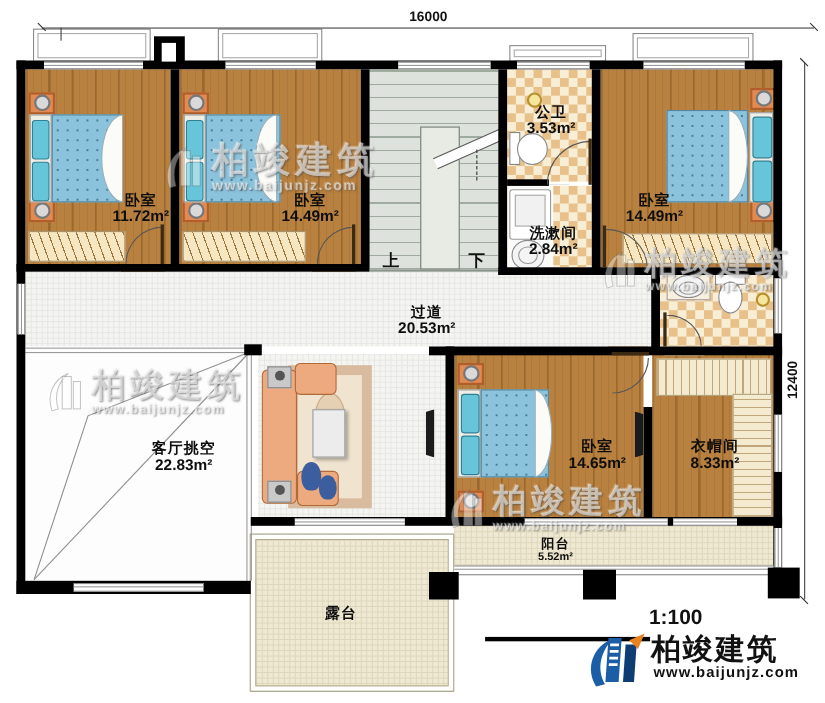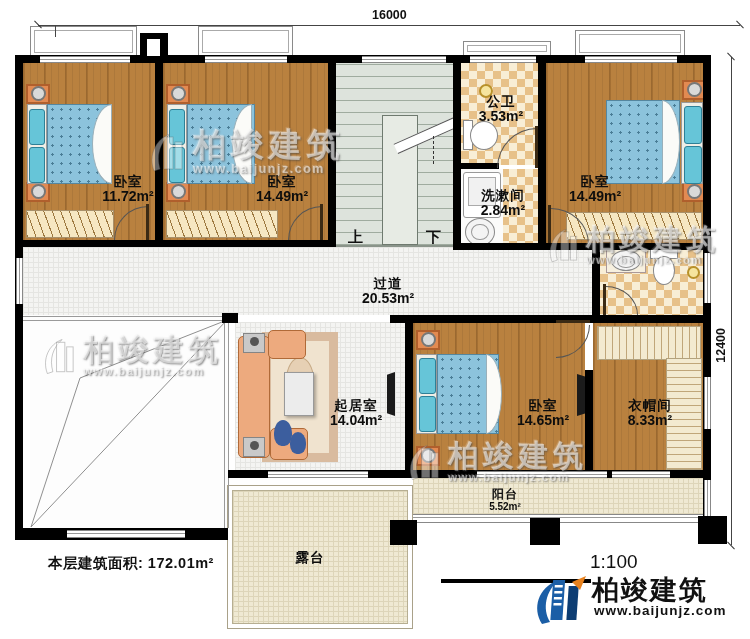--- a/index.html
+++ b/index.html
@@ -81,21 +81,21 @@
   .lab.sm .ar{font-size:10px}
   .updown{position:absolute;font-size:15px;font-weight:bold;z-index:30}
   
   .dimline{position:absolute;background:#444;z-index:4}
   .dimtick{position:absolute;width:10px;height:1px;background:#333;z-index:4}
   .dimtext{position:absolute;font-size:12.5px;font-weight:bold;color:#111;z-index:5;background:transparent}
   .dimtext.vert{writing-mode:vertical-rl;transform:rotate(180deg)}
   
   .stats{position:absolute;font-size:14.5px;font-weight:bold;line-height:23px;z-index:30;letter-spacing:.5px}
   .ptitle{position:absolute;font-size:27px;font-weight:bold;letter-spacing:2px;z-index:30}
-  .pscale{position:absolute;font-size:19px;font-weight:normal;z-index:30}
+  .pscale{position:absolute;font-size:19px;font-weight:bold;z-index:30}
   .titlebar{position:absolute;background:#000;z-index:30}
   .brandname{position:absolute;font-size:27px;font-weight:900;letter-spacing:2px;z-index:31}
   .brandurl{position:absolute;font-size:13.5px;font-weight:bold;letter-spacing:1px;z-index:31}
   
   .wm{position:absolute;display:flex;align-items:center;gap:7px;z-index:18;
       color:rgba(255,255,255,.55);
       text-shadow:1px 1px 2px rgba(70,70,70,.6),-1px -1px 1px rgba(255,255,255,.25)}
   .wm .t{font-size:33px;font-weight:bold;letter-spacing:5px;line-height:1}
   .wm .u{font-size:12.5px;font-weight:bold;letter-spacing:1.5px;margin-top:1px}
   .wm svg{opacity:.8}
@@ -280,35 +280,35 @@
     <div class="ar">11.72m²</div>
   </div>
   <div class="lab" style="left:242px;top:174px;width:80px">
     <div class="nm">卧室</div>
     <div class="ar">14.49m²</div>
   </div>
   <div class="lab" style="left:466px;top:94px;width:70px">
     <div class="nm">公卫</div>
     <div class="ar">3.53m²</div>
   </div>
-  <div class="lab" style="left:458px;top:188px;width:90px">
+  <div class="lab" style="left:458px;top:204px;width:90px">
     <div class="nm">洗漱间</div>
     <div class="ar">2.84m²</div>
   </div>
   <div class="lab" style="left:555px;top:174px;width:80px">
     <div class="nm">卧室</div>
     <div class="ar">14.49m²</div>
   </div>
   <div class="lab" style="left:348px;top:276px;width:80px">
     <div class="nm">过道</div>
     <div class="ar">20.53m²</div>
   </div>
-  <div class="lab" style="left:314px;top:398px;width:84px">
-    <div class="nm">起居室</div>
-    <div class="ar">14.04m²</div>
+  <div class="lab" style="left:107px;top:400px;width:120px">
+    <div class="nm">客厅挑空</div>
+    <div class="ar">22.83m²</div>
   </div>
   <div class="lab" style="left:503px;top:398px;width:80px">
     <div class="nm">卧室</div>
     <div class="ar">14.65m²</div>
   </div>
   <div class="lab" style="left:610px;top:398px;width:80px">
     <div class="nm">衣帽间</div>
     <div class="ar">8.33m²</div>
   </div>
   <div class="lab sm" style="left:465px;top:488px;width:80px">
@@ -358,21 +358,20 @@
       <rect x="18" y="8" width="9" height="32" fill="rgba(255,255,255,.55)" stroke="rgba(90,90,90,.4)"></rect>
       <rect x="29" y="13" width="7" height="27" fill="rgba(255,255,255,.55)" stroke="rgba(90,90,90,.4)"></rect>
     </svg>
     <div>
         <div class="t">柏竣建筑</div>
          <div class="u">www.baijunjz.com</div>
       </div>
   </div>
 
   <div class="stats" style="left:48px;top:552px">
-    <div>本层建筑面积: 172.01m²</div>
   </div>
 
   <div class="pscale" style="left:590px;top:551px">1:100</div>
   <div class="titlebar" style="left:441px;top:579px;width:150px;height:4px"></div>
 
   <div class="abs" style="left:528px;top:568px;width:60px;height:60px;z-index:31">
     <svg width="60" height="60" viewBox="0 0 60 60">
       <path d="M14 56 C4 40 10 20 30 12 C18 24 14 40 22 54 Z" fill="#1b5ea6"></path>
       <rect x="26" y="12" width="12" height="40" fill="#1b5ea6" transform="skewX(-4)"></rect>
       <rect x="42" y="18" width="10" height="34" fill="#0d3d73" transform="skewX(-4)"></rect>

